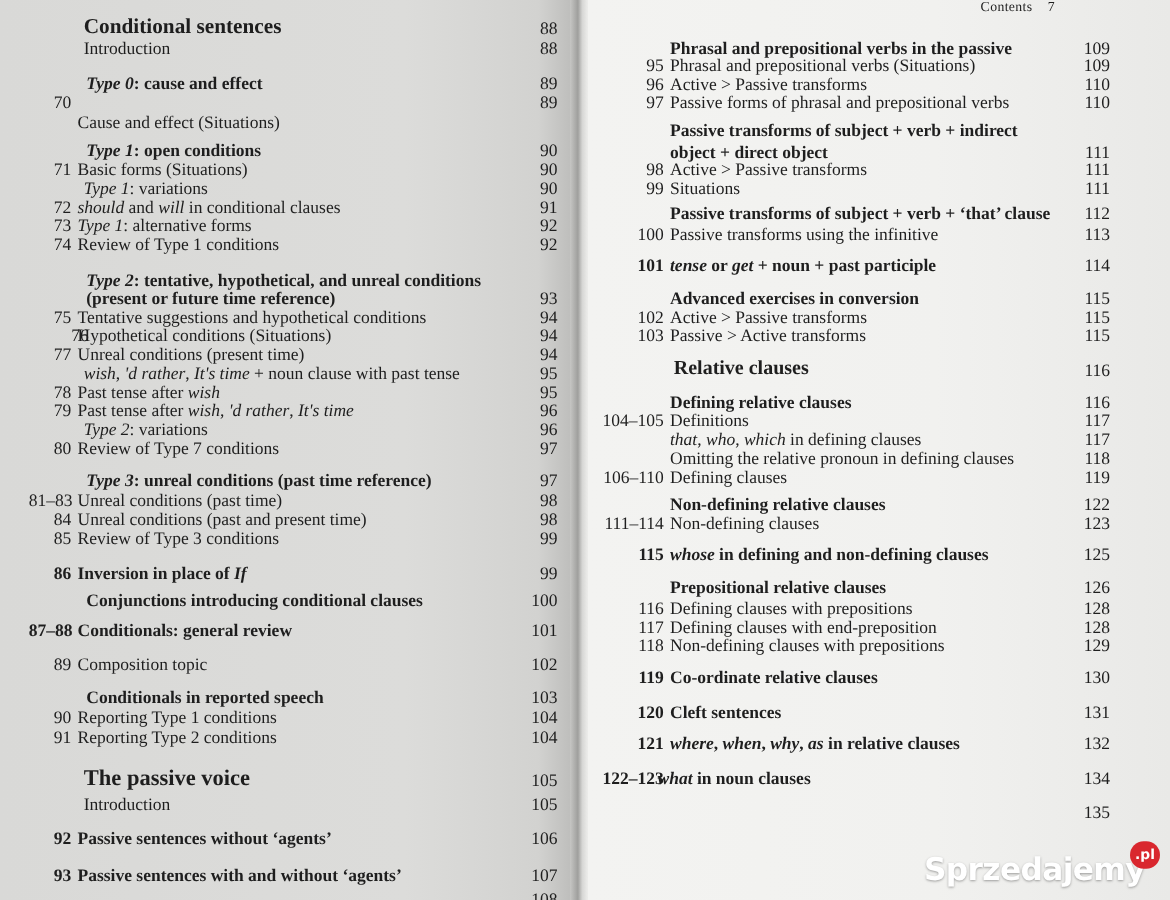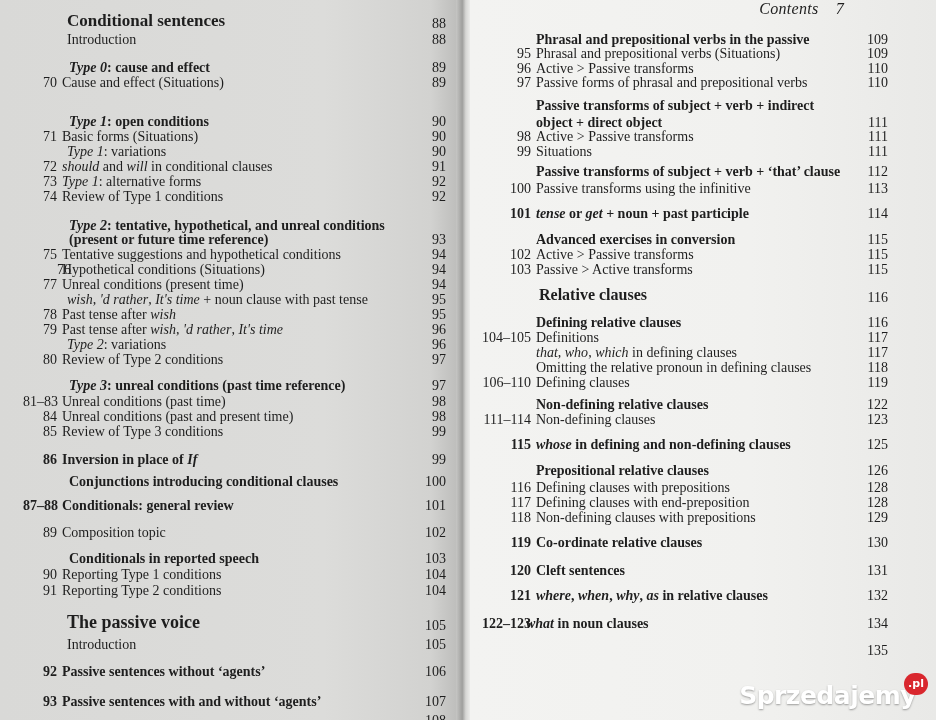--- a/index.html
+++ b/index.html
@@ -26,21 +26,21 @@
     position: absolute; white-space: nowrap; font-size: 14px; line-height: 15px;
   }
   .entry .num {
     position: absolute; text-align: right; white-space: nowrap;
   }
   .entry .title { position: absolute; white-space: nowrap; }
   .entry .pg { position: absolute; text-align: right; width: 34px; }
   .b { font-weight: bold; }
   .i { font-style: italic; }
   .big { font-size: 17.5px; font-weight: bold; }
-  .running-head { position: absolute; top: 0px; right: 92px; font-size: 16px; letter-spacing: 0.3px; font-style: italic; }
+  .running-head { position: absolute; top: 0px; right: 92px; font-size: 11px; letter-spacing: 0.3px; }
   .watermark {
     position: absolute; right: 20px; bottom: 10px;
     font-family: "DejaVu Sans", sans-serif; font-weight: bold; font-size: 25px;
     color: #ffffff; letter-spacing: -0.5px;
     text-shadow: 0 1px 2px rgba(0,0,0,0.35);
   }
   .watermark .badge {
     position: absolute; right: -12px; top: -8px;
     width: 24px; height: 22px; border-radius: 12px;
     background: #d9272e; color: #fff; font-size: 11px; line-height: 22px; text-align: center;
@@ -62,21 +62,21 @@
         <span class="title" style="left: 67px;">Introduction</span>
         <span class="pg" style="left: 412px; top: 0px;">88</span>
       </div>
       <div class="entry" style="top: 60px; left: 0px; width: 463px; height: 15px;">
         <span class="num b" style="right: 406px; top: 0px;"></span>
         <span class="title b" style="left: 69px;"><span class="i">Type 0</span><span>: cause and effect</span></span>
         <span class="pg" style="left: 412px; top: 0px;">89</span>
       </div>
       <div class="entry" style="top: 75px; left: 0px; width: 463px; height: 15px;">
         <span class="num" style="right: 406px; top: 0px;">70</span>
-        <span class="title" style="left: 62px;">Cause and effect (Situations)</span>
+        <span class="title" style="left: 62px; margin-top: 16px;">Cause and effect (Situations)</span>
         <span class="pg" style="left: 412px; top: 0px;">89</span>
       </div>
       <div class="entry" style="top: 114px; left: 0px; width: 463px; height: 15px;">
         <span class="num b" style="right: 406px; top: 0px;"></span>
         <span class="title b" style="left: 69px;"><span class="i">Type 1</span><span>: open conditions</span></span>
         <span class="pg" style="left: 412px; top: 0px;">90</span>
       </div>
       <div class="entry" style="top: 129px; left: 0px; width: 463px; height: 15px;">
         <span class="num" style="right: 406px; top: 0px;">71</span>
         <span class="title" style="left: 62px;">Basic forms (Situations)</span>
@@ -142,21 +142,21 @@
         <span class="title" style="left: 62px;"><span>Past tense after </span><span class="i">wish</span><span>, </span><span class="i">'d rather</span><span>, </span><span class="i">It's time</span></span>
         <span class="pg" style="left: 412px; top: 0px;">96</span>
       </div>
       <div class="entry" style="top: 337px; left: 0px; width: 463px; height: 15px;">
         <span class="num" style="right: 406px; top: 0px;"></span>
         <span class="title" style="left: 67px;"><span class="i">Type 2</span><span>: variations</span></span>
         <span class="pg" style="left: 412px; top: 0px;">96</span>
       </div>
       <div class="entry" style="top: 352px; left: 0px; width: 463px; height: 15px;">
         <span class="num" style="right: 406px; top: 0px;">80</span>
-        <span class="title" style="left: 62px;">Review of Type 2 conditions</span>
+        <span class="title" style="left: 62px;">Review of Type 7 conditions</span>
         <span class="pg" style="left: 412px; top: 0px;">97</span>
       </div>
       <div class="entry" style="top: 378px; left: 0px; width: 463px; height: 15px;">
         <span class="num b" style="right: 406px; top: 0px;"></span>
         <span class="title b" style="left: 69px;"><span class="i">Type 3</span><span>: unreal conditions (past time reference)</span></span>
         <span class="pg" style="left: 412px; top: 0px;">97</span>
       </div>
       <div class="entry" style="top: 394px; left: 0px; width: 463px; height: 15px;">
         <span class="num" style="right: 405px; top: 0px;">81–83</span>
         <span class="title" style="left: 62px;">Unreal conditions (past time)</span>

